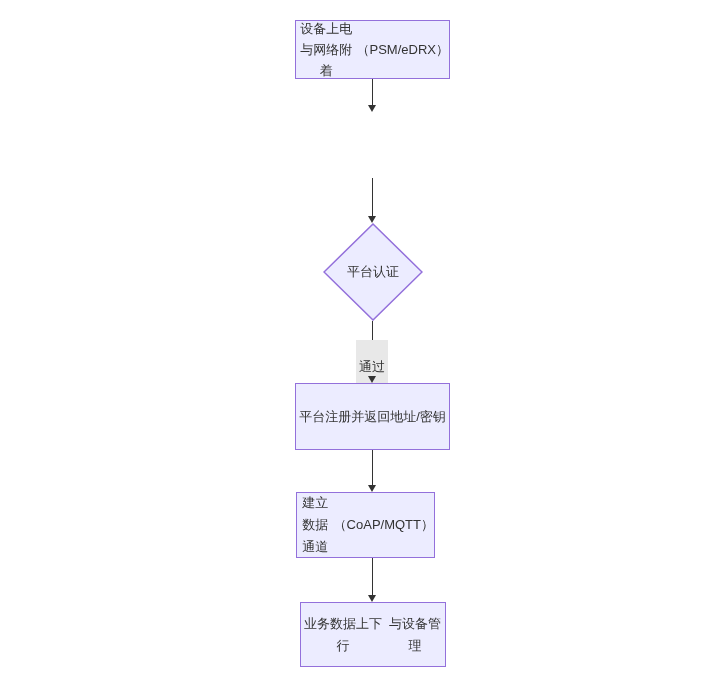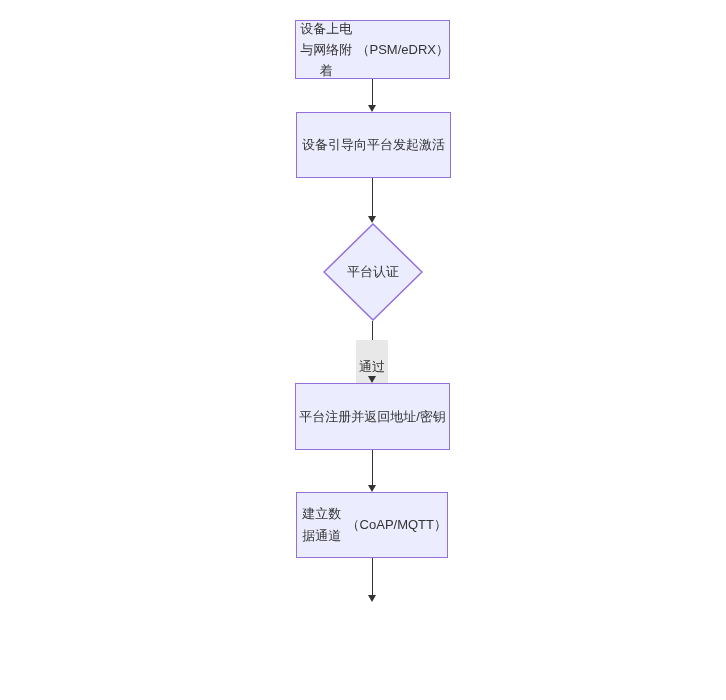--- a/index.html
+++ b/index.html
@@ -79,24 +79,20 @@
 <div class="canvas">
 
   <div class="node" style="left:295px; top:20px; width:155px; height:59px; line-height:21px;">
     <span>设备上电与网络附着</span>
     <span>（PSM/eDRX）</span>
   </div>
 
   <div class="vline" style="top:79px; height:27px;"></div>
   <div class="ahead" style="top:105px;"></div>
 
-  <div class="node" style="left:296px; top:112px; width:155px; height:66px;">
-    <span>设备引导</span>
-    <span>向平台发起激活</span>
-  </div>
 
   <div class="vline" style="top:178px; height:39px;"></div>
   <div class="ahead" style="top:216px;"></div>
 
   <div class="decision" style="left:323px; top:223px; width:100px; height:98px;">
     <svg width="100" height="98" viewBox="0 0 100 98">
       <polygon points="50,1 99,49 50,97 1,49" fill="#ECECFF" stroke="#9370DB" stroke-width="1.5"></polygon>
     </svg>
     <span class="dtext">平台认证</span>
   </div>
@@ -106,22 +102,26 @@
   <div class="ahead" style="top:376px;"></div>
 
   <div class="node" style="left:295px; top:383px; width:155px; height:67px;">
     <span>平台注册</span>
     <span>并返回地址/密钥</span>
   </div>
 
   <div class="vline" style="top:450px; height:36px;"></div>
   <div class="ahead" style="top:485px;"></div>
 
-  <div class="node" style="left:296px; top:492px; width:152px; height:66px;">
+  <div class="node" style="left:296px; top:492px; width:139px; height:66px;">
     <span>建立数据通道</span>
     <span>（CoAP/MQTT）</span>
   </div>
 
   <div class="vline" style="top:558px; height:38px;"></div>
   <div class="ahead" style="top:595px;"></div>
 
+  <div class="node" style="left:300px; top:602px; width:146px; height:65px;">
+    <span>业务数据上下行</span>
+    <span>与设备管理</span>
+  </div>
 
 </div>
 
 </body></html>

